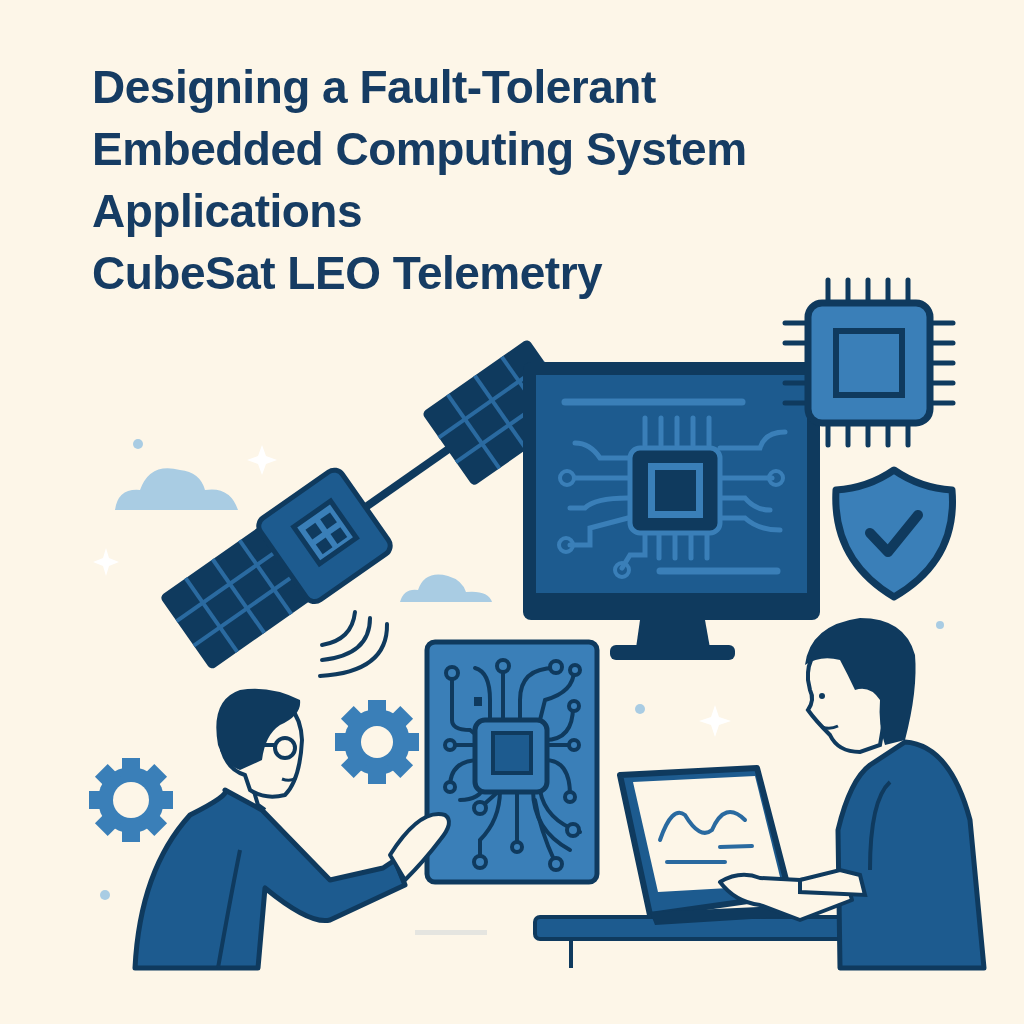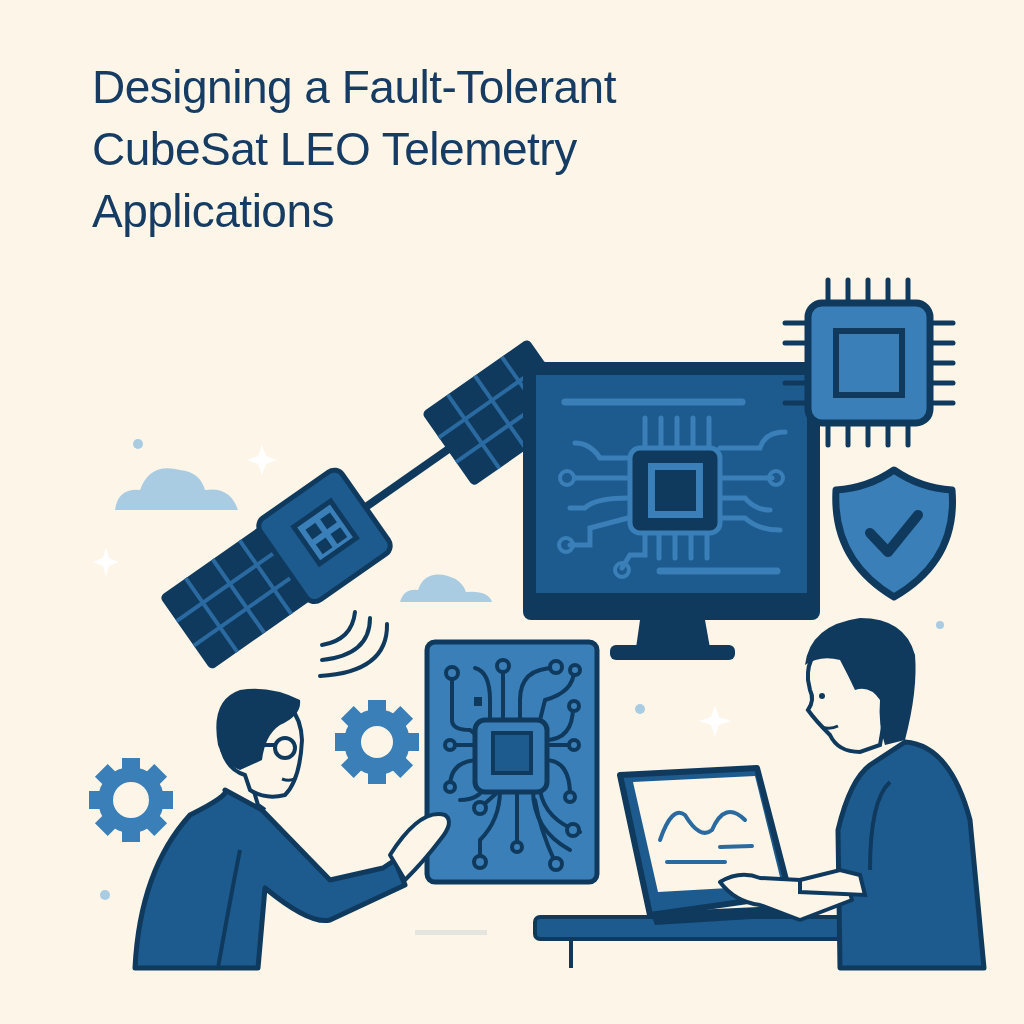--- a/index.html
+++ b/index.html
@@ -1,27 +1,28 @@
 <!DOCTYPE html>
 <html><head>
 <meta charset="utf-8">
 <style>
   html,body{margin:0;padding:0;}
   body{width:1024px;height:1024px;background:#fdf6e8;overflow:hidden;position:relative;font-family:"Liberation Sans","DejaVu Sans",sans-serif;}
-  .title{position:absolute;left:92px;top:56px;width:900px;color:#163c63;font-weight:400;font-size:46px;line-height:62px;letter-spacing:-0.5px;}
+  .title{position:absolute;left:92px;top:56px;width:900px;color:#163c63;font-weight:700;font-size:46px;line-height:62px;letter-spacing:-0.5px;}
   .title div{white-space:nowrap;}
   svg.art{position:absolute;left:0;top:0;}
 </style>
 </head>
 <body>
 
 <div class="title">
   <div>Designing a Fault-Tolerant</div>
+  <div>Embedded Computing System</div>
+  <div>Applications</div>
   <div>CubeSat LEO Telemetry</div>
-  <div>Applications</div>
 </div>
 
 <svg class="art" width="1024" height="1024" viewBox="0 0 1024 1024">
 
   <g fill="#a9cce3">
     <path d="M115 510 Q118 488 140 490 Q150 462 180 470 Q200 472 205 490 Q230 486 238 510 Z"></path>
   </g>
   <g fill="#a9cce3">
     <path d="M400 602 Q404 588 418 590 Q425 570 448 576 Q462 580 466 592 Q488 590 492 602 Z"></path>
   </g>

